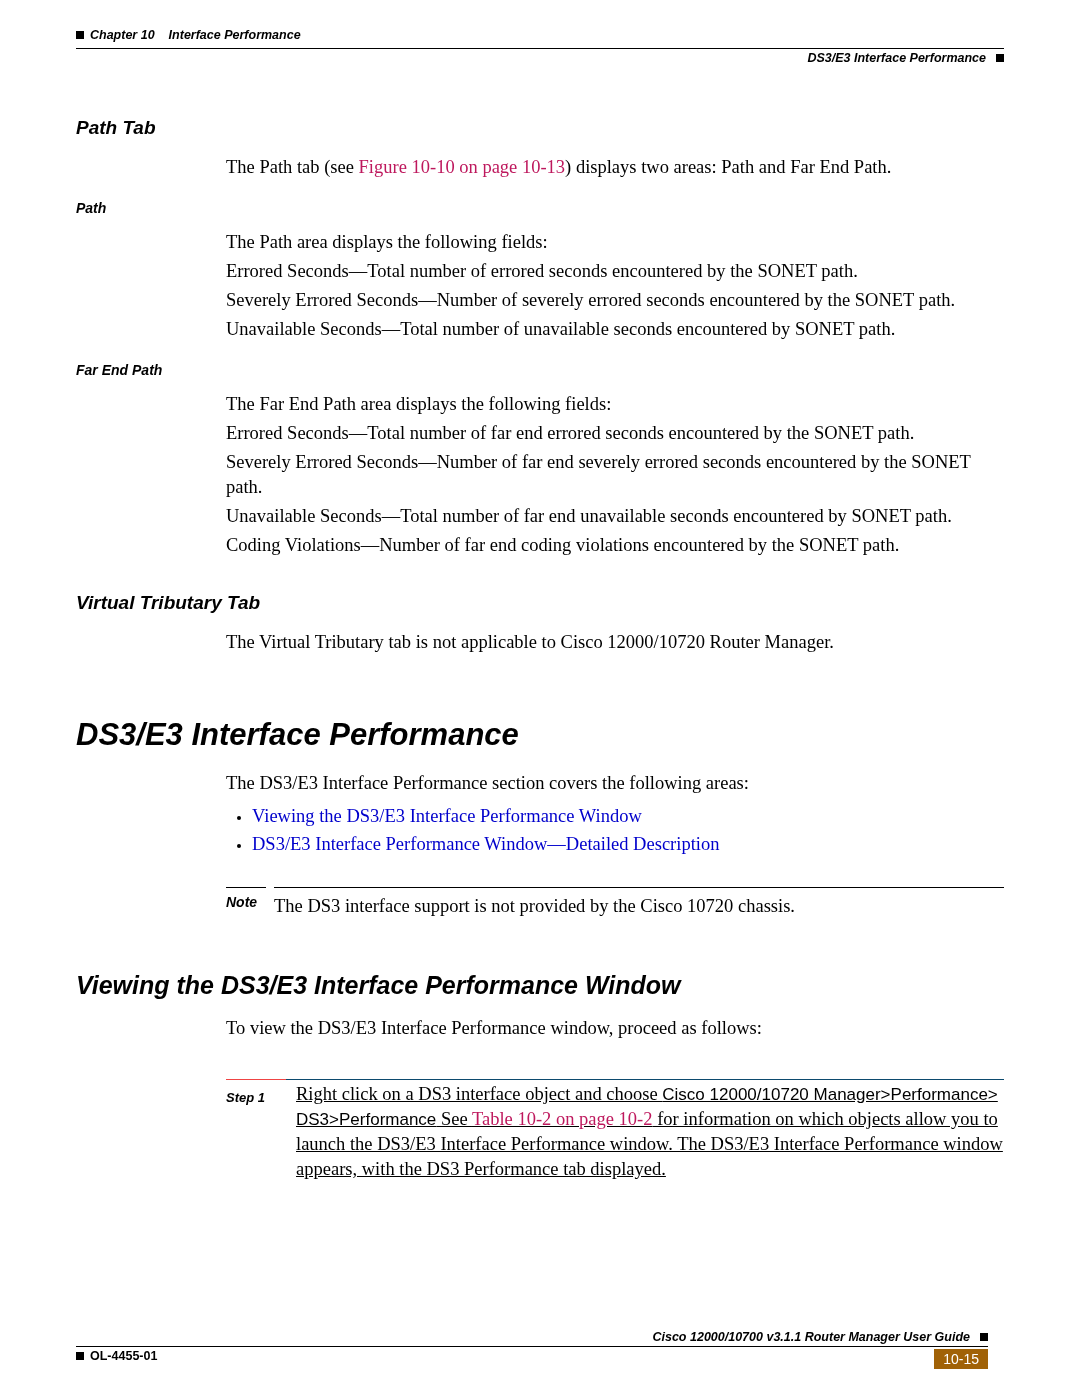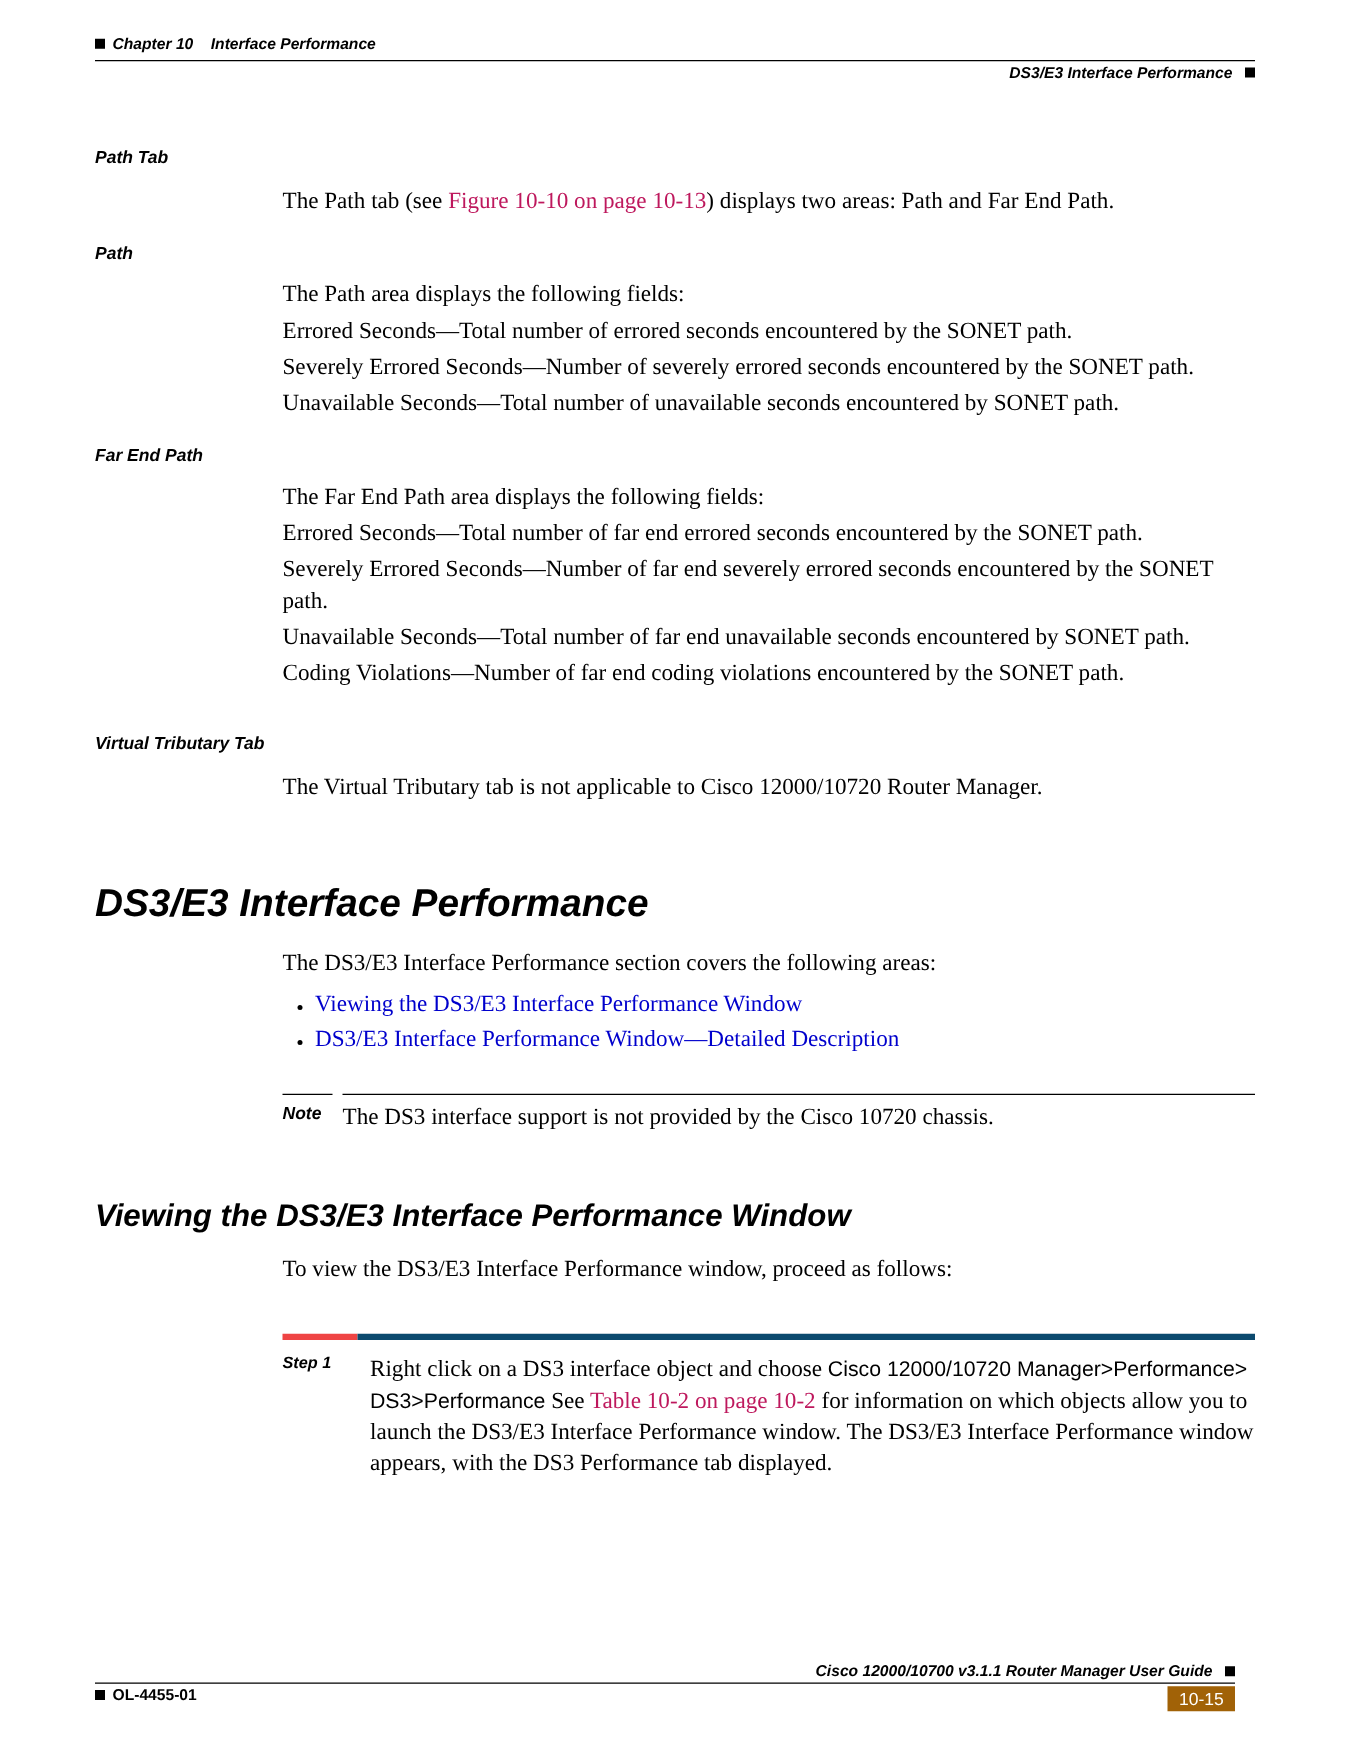--- a/index.html
+++ b/index.html
@@ -51,21 +51,21 @@
   .header-sub .marker {
     width: 8px;
     height: 8px;
     background: #000;
     margin-left: 10px;
   }
   .h3 {
     font-family: Arial, Helvetica, sans-serif;
     font-weight: bold;
     font-style: italic;
-    font-size: 14px;
+    font-size: 19px;
     margin-top: 52px;
     margin-bottom: 16px;
   }
   .h4 {
     font-family: Arial, Helvetica, sans-serif;
     font-weight: bold;
     font-style: italic;
     font-size: 14px;
     margin-top: 20px;
     margin-bottom: 14px;
@@ -136,34 +136,35 @@
     border-top: 1px solid #000;
     margin-bottom: 6px;
   }
   .step-row {
     display: flex;
     margin-top: 38px;
   }
   .step-label-col {
     width: 60px;
     flex-shrink: 0;
-    border-top: 5px solid #ef4444;
+    border-top: 1px solid #ef4444;
     padding-top: 10px;
   }
   .step-label {
     font-family: Arial, Helvetica, sans-serif;
     font-weight: bold;
     font-style: italic;
     font-size: 13px;
   }
   .step-body-col {
     flex-grow: 1;
-    border-top: 5px solid #0c4a6e;
-    padding-top: 12px;
+    border-top: 1px solid #0c4a6e;
+    padding-top: 2px;
     padding-left: 10px;
+    text-decoration: underline;
   }
   .sans {
     font-family: Arial, Helvetica, sans-serif;
     font-size: 17px;
   }
   .footer {
     position: absolute;
     bottom: 28px;
     left: 76px;
     right: 92px;

